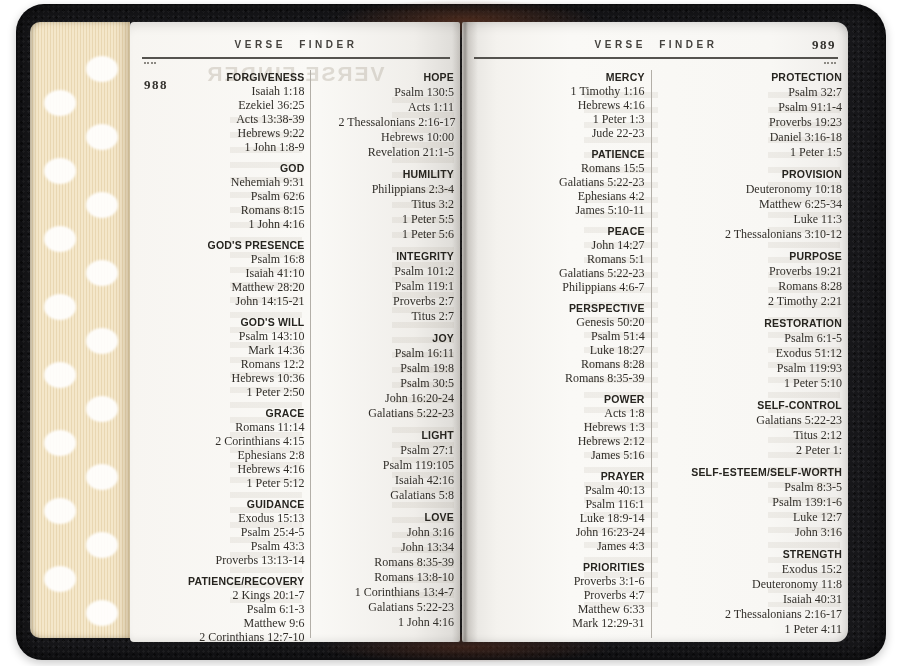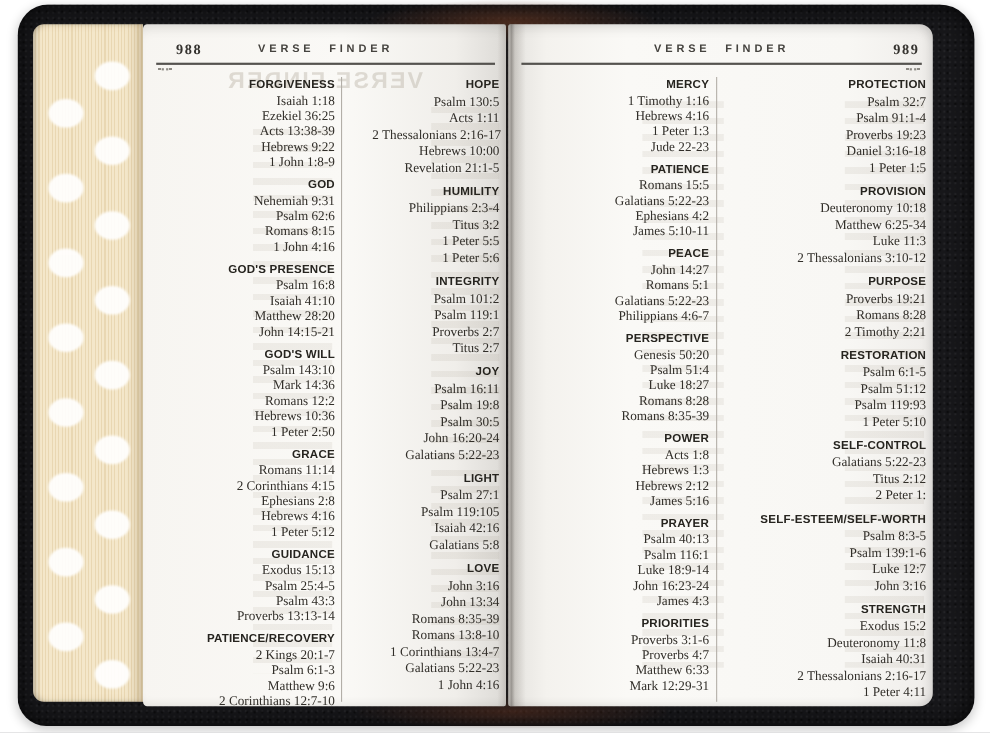--- a/index.html
+++ b/index.html
@@ -42,21 +42,21 @@
       box-shadow: inset 0 10px 12px -8px rgba(0,0,0,0.14), inset 0 -8px 10px -8px rgba(0,0,0,0.12), inset -8px 0 12px -8px rgba(0,0,0,0.18); }
   .gutter { position:absolute; left:436px; top:18px; width:26px; height:620px;
       background:linear-gradient(to right, rgba(60,50,40,0) 0%, rgba(60,50,40,0.18) 38%, rgba(35,28,22,0.38) 50%, rgba(60,50,40,0.16) 62%, rgba(60,50,40,0) 100%); }
 
   
   .page-head { position:absolute; top:14px; left:12px; right:10px; height:32px; }
   .running-title { position:absolute; left:0; right:0; top:3px; text-align:center;
       font-size:10px; font-weight:bold; letter-spacing:3.5px; word-spacing:7px; color:#45433f; }
   .pageno { position:absolute; top:1px; font-family:"Liberation Serif", serif;
       font-weight:bold; font-size:13px; letter-spacing:1.5px; color:#34322e; }
-  .pageno.pn-left { left:18px; } .pageno.pn-right { right:2px; }
+  .pageno.pn-left { left:2px;margin-top:40px; } .pageno.pn-right { right:2px; }
   .head-rule { position:absolute; left:0; right:0; top:21px; height:0;
       border-top:2px solid #55534f; }
   .pageno-dots { position:absolute; top:26px; width:12px; height:0;
       border-top:2px dotted #8d8a84; }
   .pageno-dots.pn-left { left:2px; } .pageno-dots.pn-right { right:2px; }
 
   
   .cols { position:absolute; top:48px; left:12px; right:6px; bottom:4px; display:flex;text-align:right; }
   .col { box-sizing:border-box; }
   .page.left  .col.c1 { width:54%; padding-left:6px; padding-right:6px; }
@@ -309,21 +309,21 @@
             </div>
             <div class="topic">
               <div class="topic-heading">PURPOSE</div>
               <div class="ref">Proverbs 19:21</div>
               <div class="ref">Romans 8:28</div>
               <div class="ref">2 Timothy 2:21</div>
             </div>
             <div class="topic">
               <div class="topic-heading">RESTORATION</div>
               <div class="ref">Psalm 6:1-5</div>
-              <div class="ref">Psalm 51:12</div>
+              <div class="ref">Exodus 51:12</div>
               <div class="ref">Psalm 119:93</div>
               <div class="ref">1 Peter 5:10</div>
             </div>
             <div class="topic">
               <div class="topic-heading">SELF-CONTROL</div>
               <div class="ref">Galatians 5:22-23</div>
               <div class="ref">Titus 2:12</div>
               <div class="ref">2 Peter 1:</div>
             </div>
             <div class="topic">

